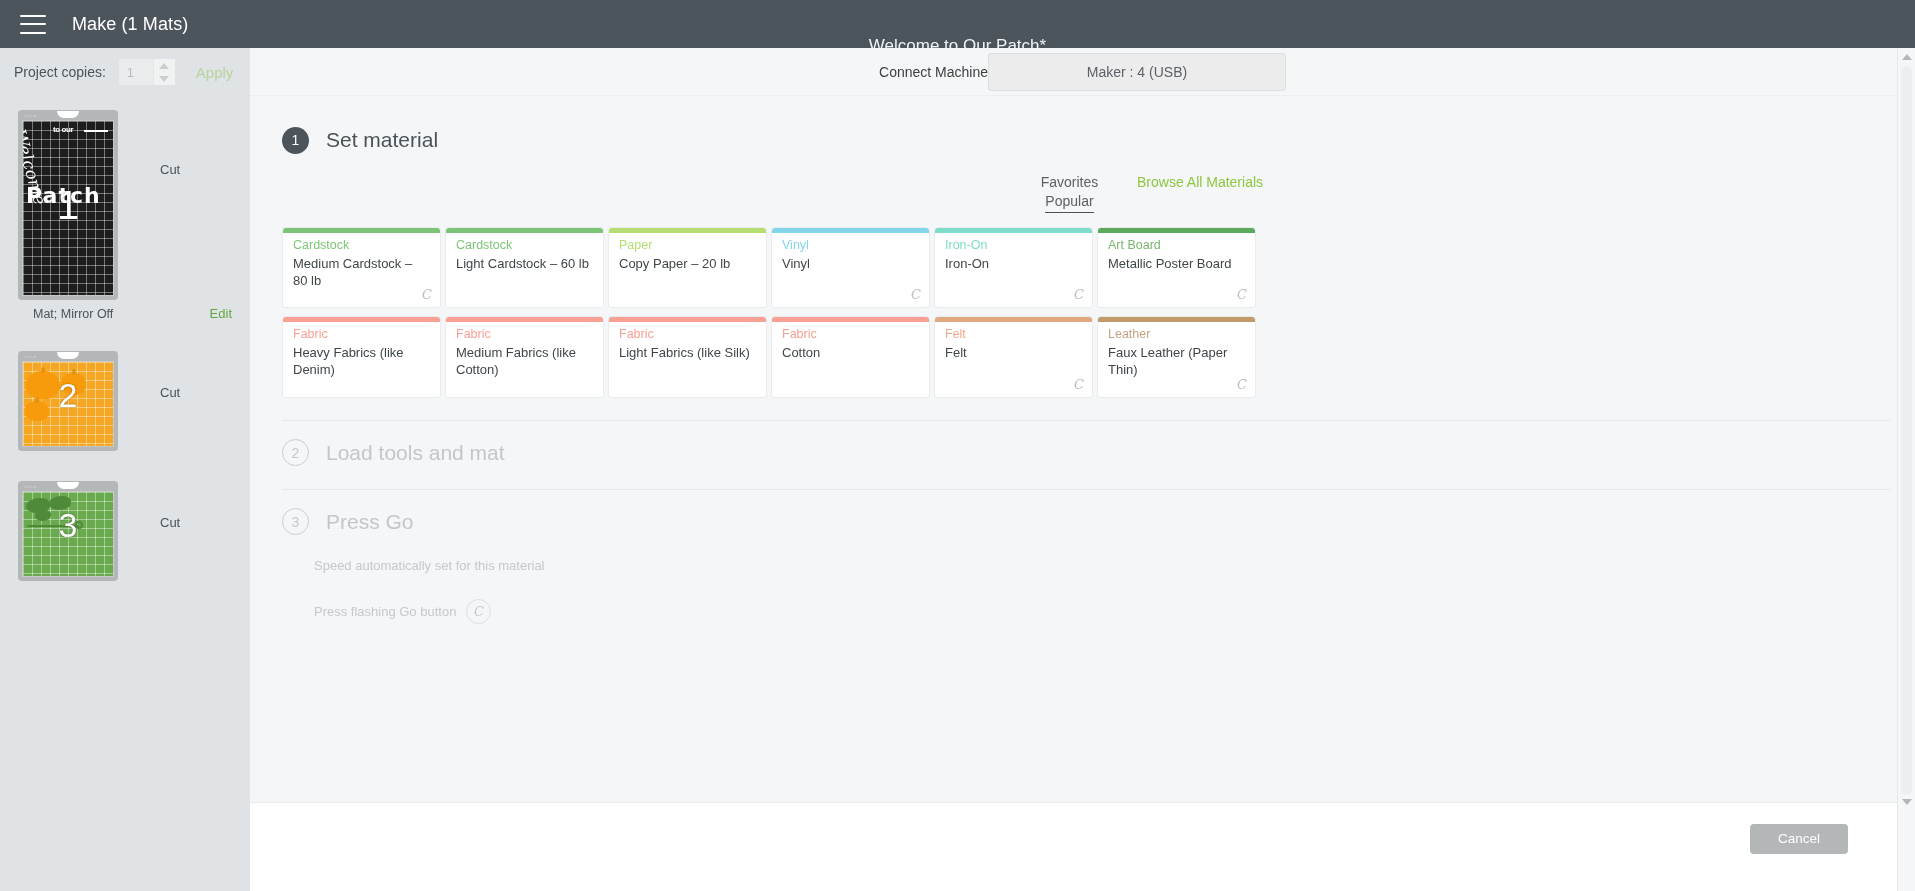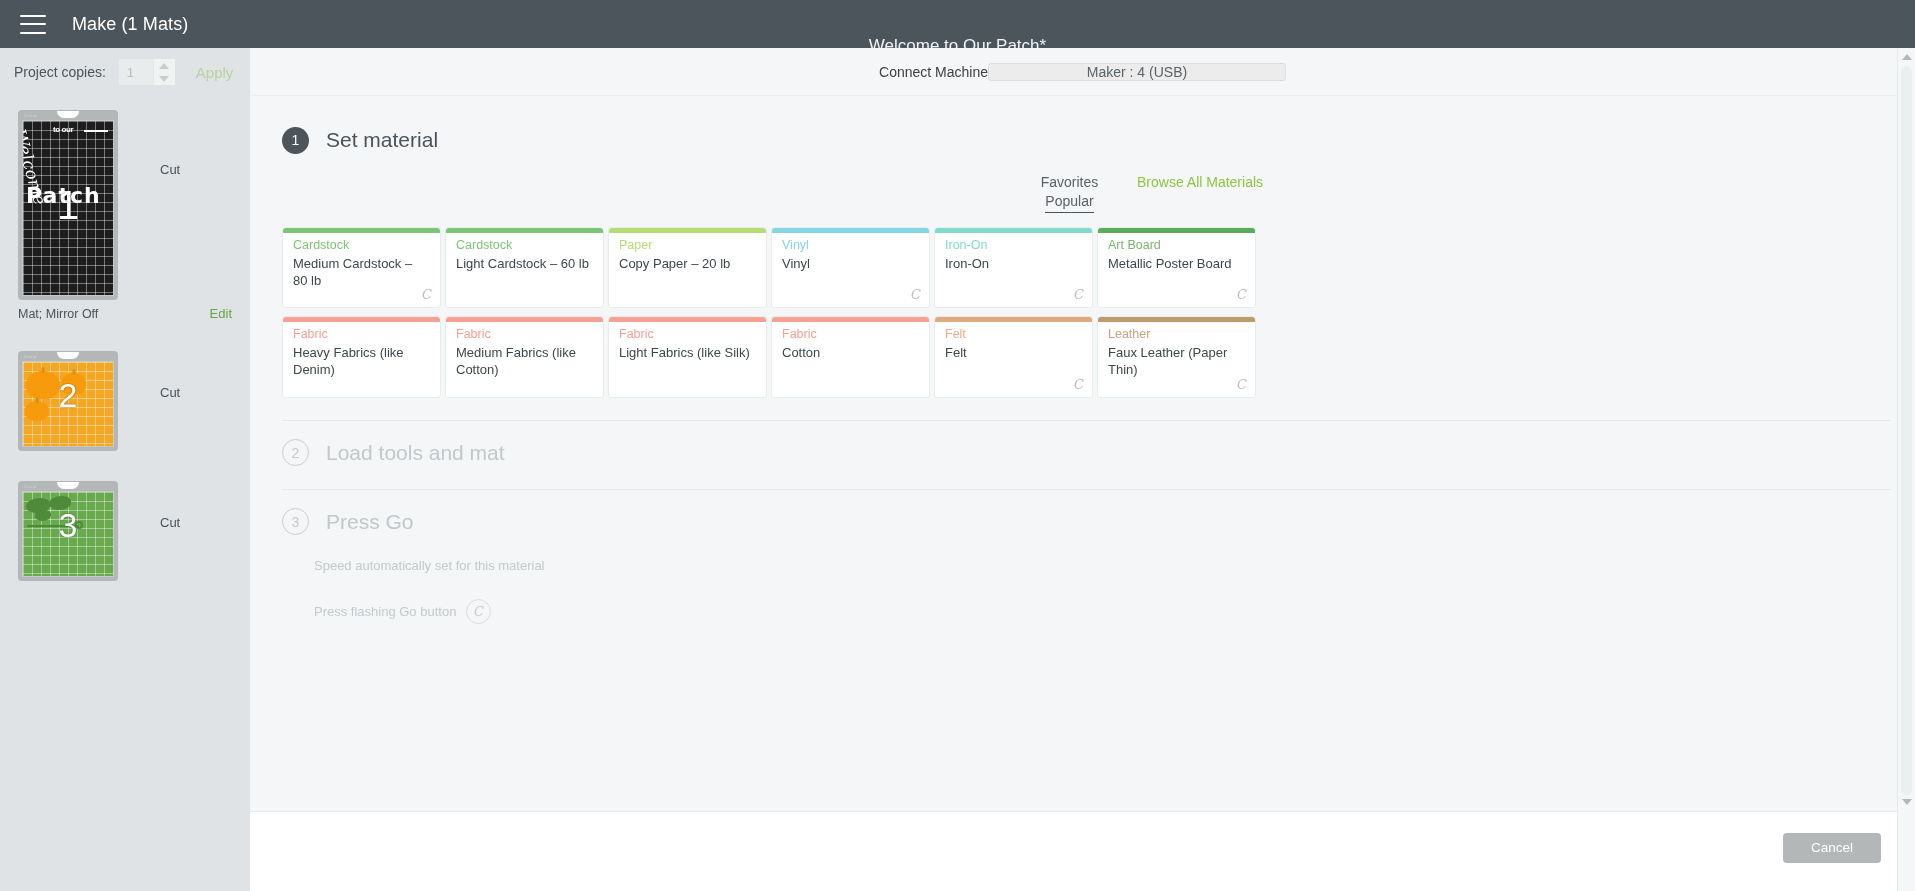--- a/index.html
+++ b/index.html
@@ -58,21 +58,21 @@
     margin-left:20px; font-size:15px; color:#b7d49a; cursor:default; background:none; border:none;
     font-family:"Liberation Sans", sans-serif;
   }
 
   .connect-row {
     position:absolute; left:250px; top:0; right:0; height:48px;
     display:flex; align-items:center; justify-content:center;
   }
   .connect-label { font-size:14px; color:#404040; }
   .machine-btn {
-    width:298px; height:18px; background:#ececec; border:1px solid #dcdfe0; border-radius:3px;
+    width:298px; height:38px; background:#ececec; border:1px solid #dcdfe0; border-radius:3px;
     display:flex; align-items:center; justify-content:center;
     font-size:14px; color:#5b6166;
   }
 
   
   .sidebar {
     position:absolute; left:0; top:96px; width:250px; bottom:0;
     background:#e0e3e5; overflow:hidden;
   }
   .mat-row { position:relative; display:flex; align-items:flex-start; padding:14px 0 0 18px; }
@@ -104,21 +104,21 @@
     position:absolute; left:50%; top:50%; transform:translate(-50%,-50%);
     font-size:40px; color:#ffffff; font-weight:300; line-height:1;
     text-shadow:0 0 2px rgba(0,0,0,.45);
   }
   .mat-thumb.sq .mat-num { font-size:34px; top:44%; }
 
   .mat-status { margin-left:42px; margin-top:52px; font-size:13px; color:#4b5358; }
   .mat-thumb.sq + .mat-status { margin-top:34px; }
   .mat-caption {
     display:flex; align-items:center; justify-content:space-between;
-    padding:6px 18px 0 18px; width:250px;
+    padding:6px 18px 0 33px; width:250px;
   }
   .mat-caption-text { font-size:12.5px; color:#4b5358; }
   .mat-edit { font-size:13px; color:#62a744; cursor:pointer; }
 
   
   .art-welcome {
     position:absolute; left:6px; top:6px; font-size:17px; color:#ffffff;
     font-family:"DejaVu Serif", serif; font-style:italic;
     transform:rotate(74deg); transform-origin:left top; white-space:nowrap;
     text-shadow:0 0 1px #000;
@@ -185,23 +185,23 @@
   .goline { margin-left:32px; margin-top:26px; display:flex; align-items:center; }
   .goline-text { font-size:13px; color:#c4c9cb; }
   .go-circle {
     margin-left:10px; width:25px; height:25px; border-radius:50%; border:1px solid #dcdfe0;
     display:flex; align-items:center; justify-content:center;
     font-size:13px; color:#c4c9cb; font-family:"DejaVu Serif", serif; font-style:italic;
   }
 
   
   .bottombar {
-    position:absolute; left:250px; right:0; bottom:8px; height:72px;
+    position:absolute; left:250px; right:0; bottom:17px; height:72px;
     background:#ffffff; border-top:1px solid #e8ebec;
-    display:flex; align-items:center; justify-content:flex-end; padding-right:34px;
+    display:flex; align-items:center; justify-content:flex-end; padding-right:67px;
   }
   .cancel-btn {
     width:98px; height:30px; background:#b3b7b8; color:#ffffff; border:none; border-radius:4px;
     font-size:13.5px; font-family:"Liberation Sans", sans-serif; cursor:pointer;
   }
 
   
   .scrollbar {
     position:absolute; right:0; top:48px; width:18px; bottom:0;
     background:#f4f6f7; border-left:1px solid #e6e9ea;

